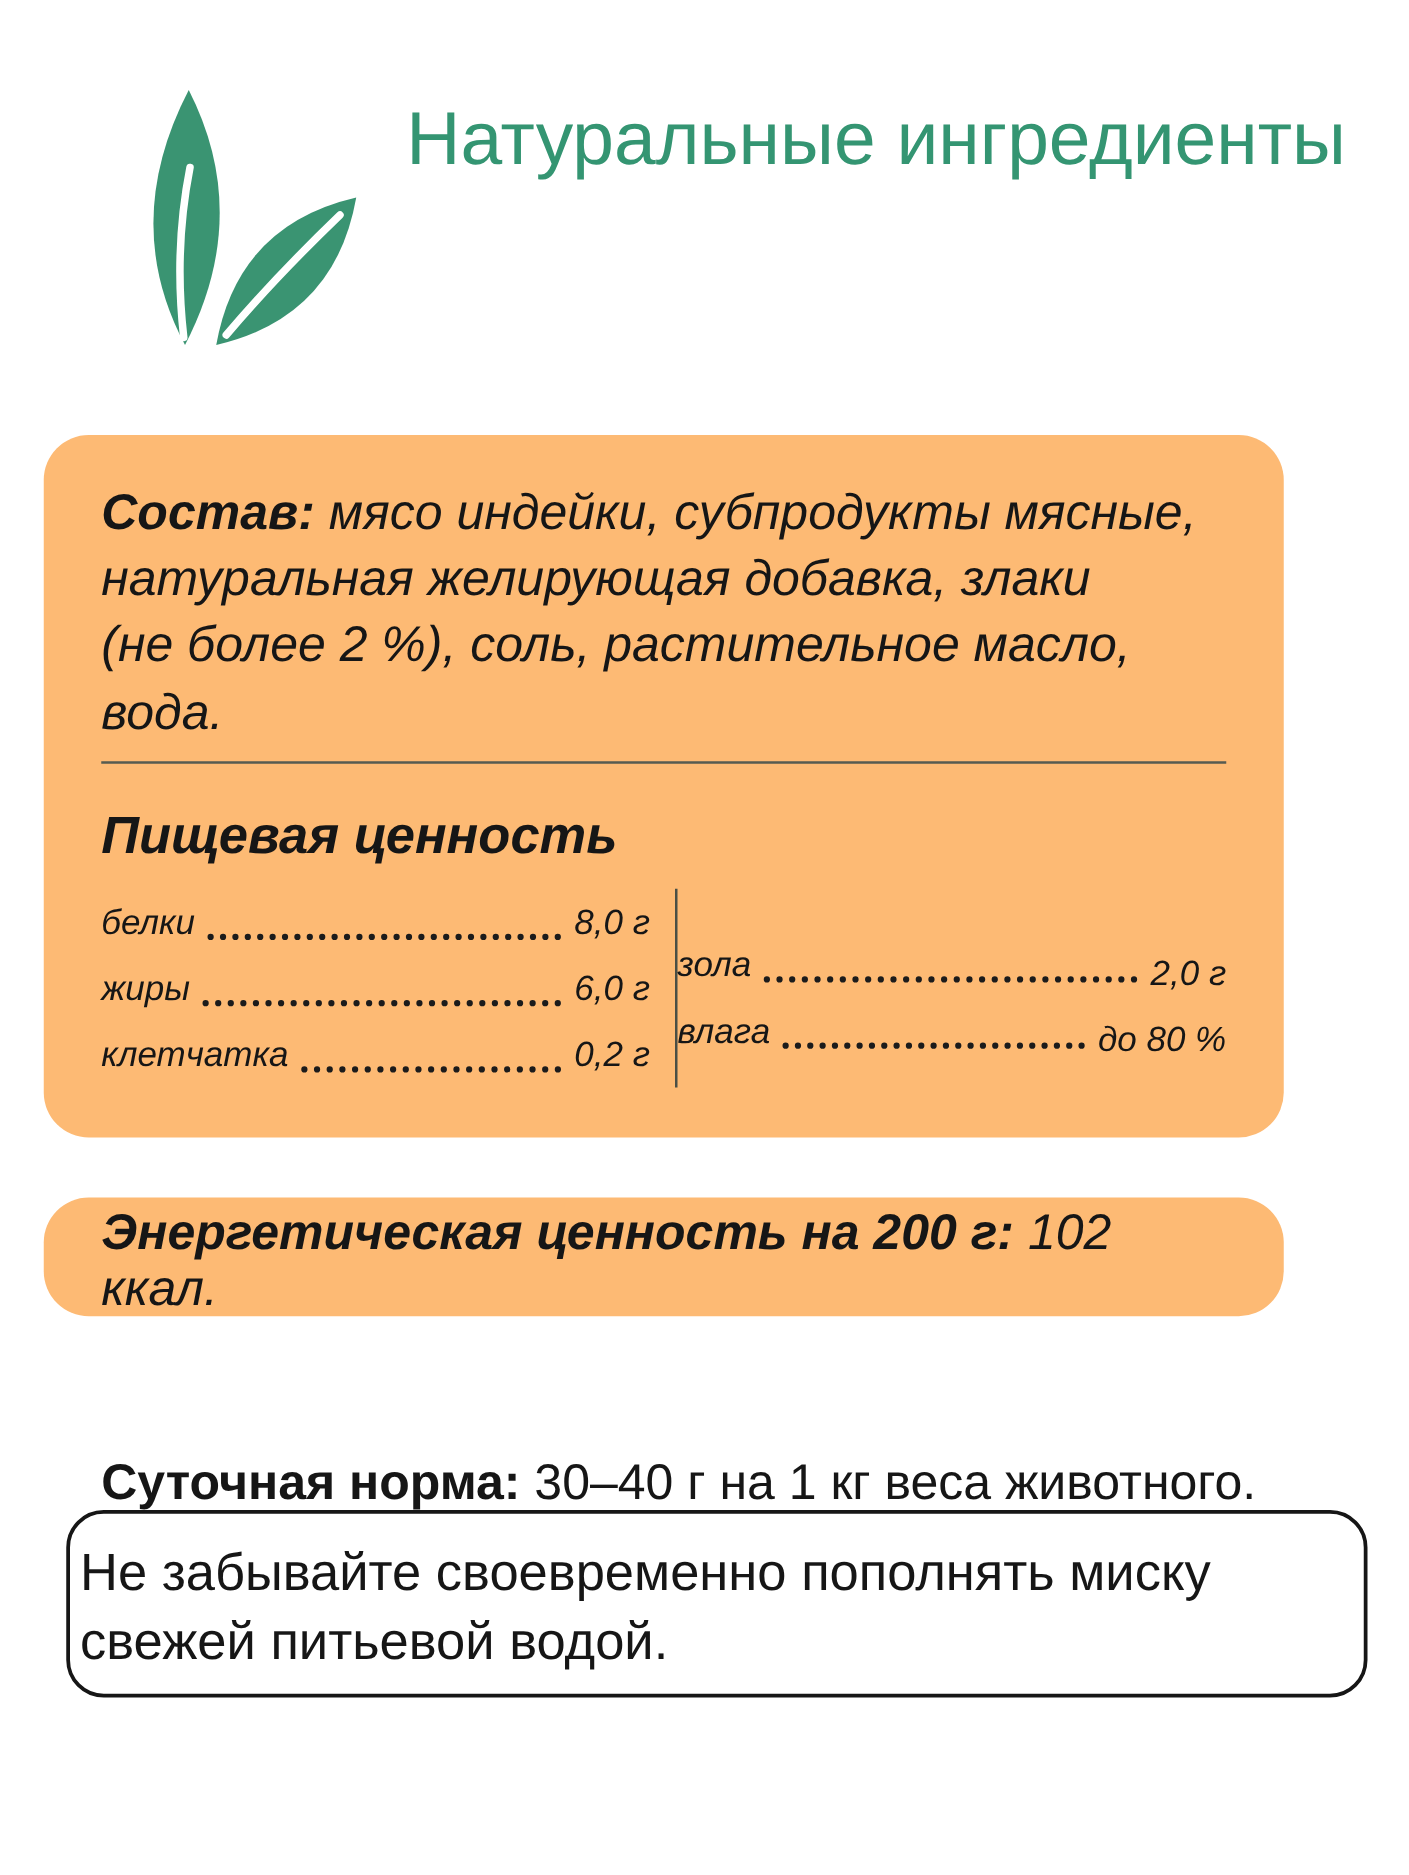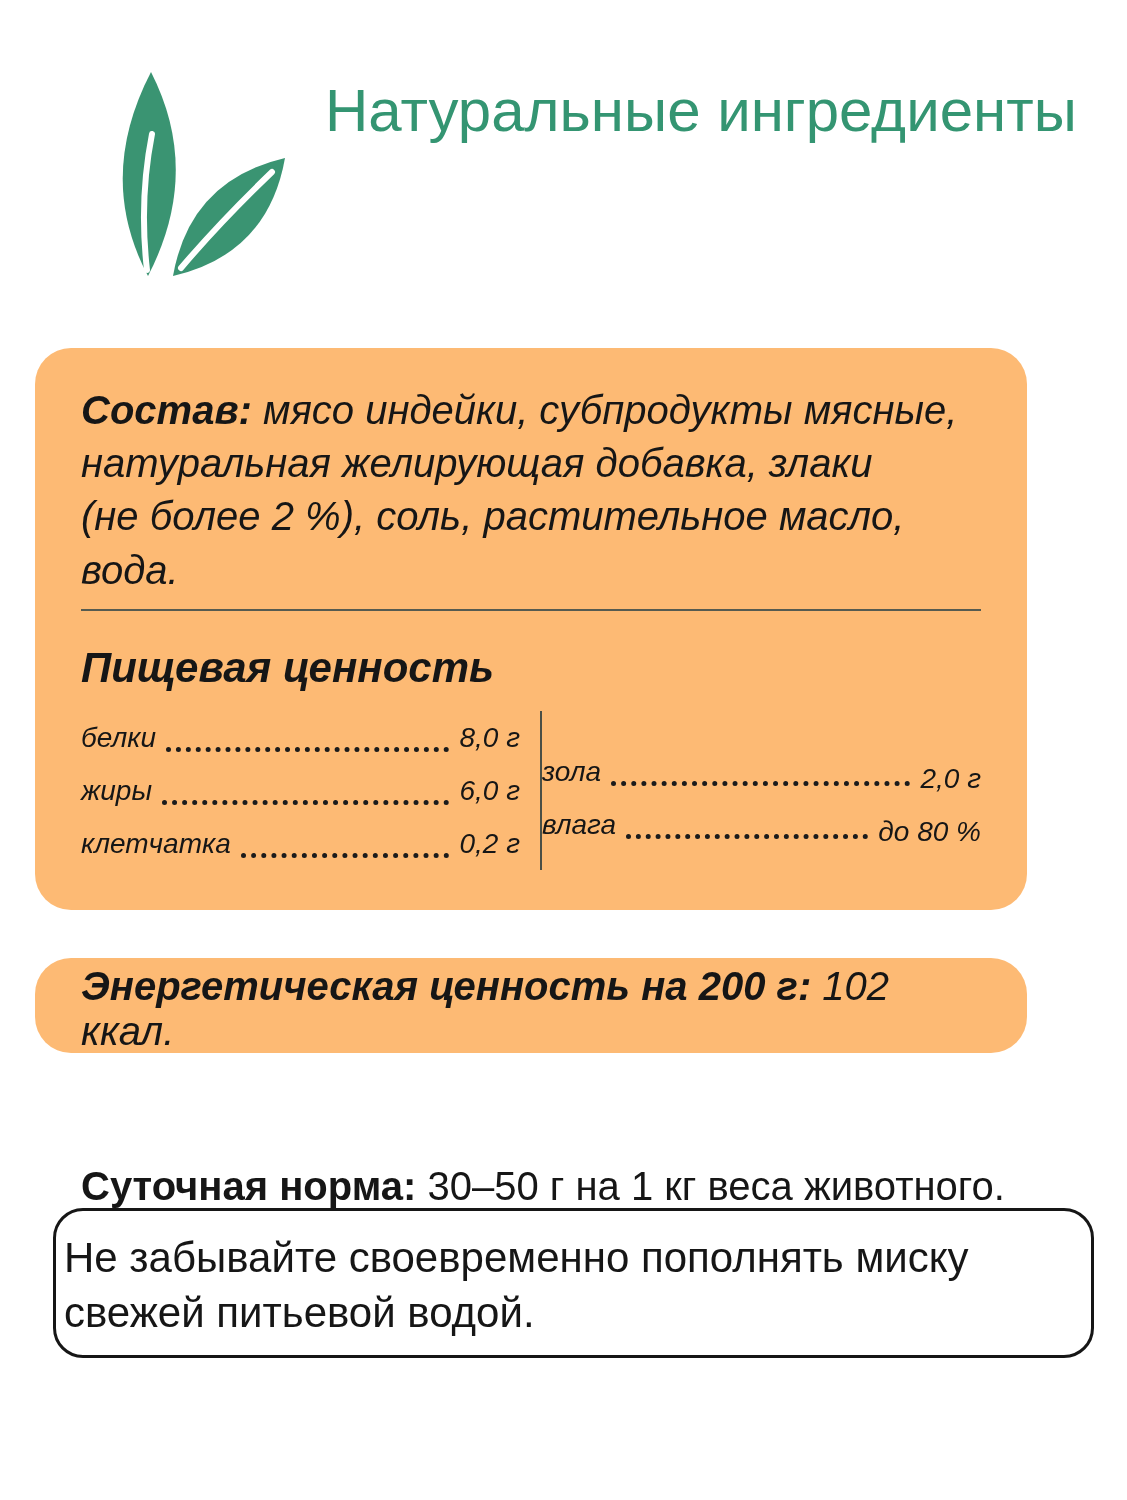--- a/index.html
+++ b/index.html
@@ -153,21 +153,21 @@
 
   <div class="gbox box-energy">
     <span>
       <b>Энергетическая ценность на 200 г:</b>
       <span>102 ккал.</span>
     </span>
   </div>
 
   <p class="daily">
     <b>Суточная норма:</b>
-    <span>30–50 г на 1 кг веса животного.</span>
+    <span>30–40 г на 1 кг веса животного.</span>
   </p>
 
   <div class="note-box">
     <span class="prelined">Не забывайте своевременно пополнять миску
 свежей питьевой водой.</span>
   </div>
 
 </div>
 
 </body></html>

